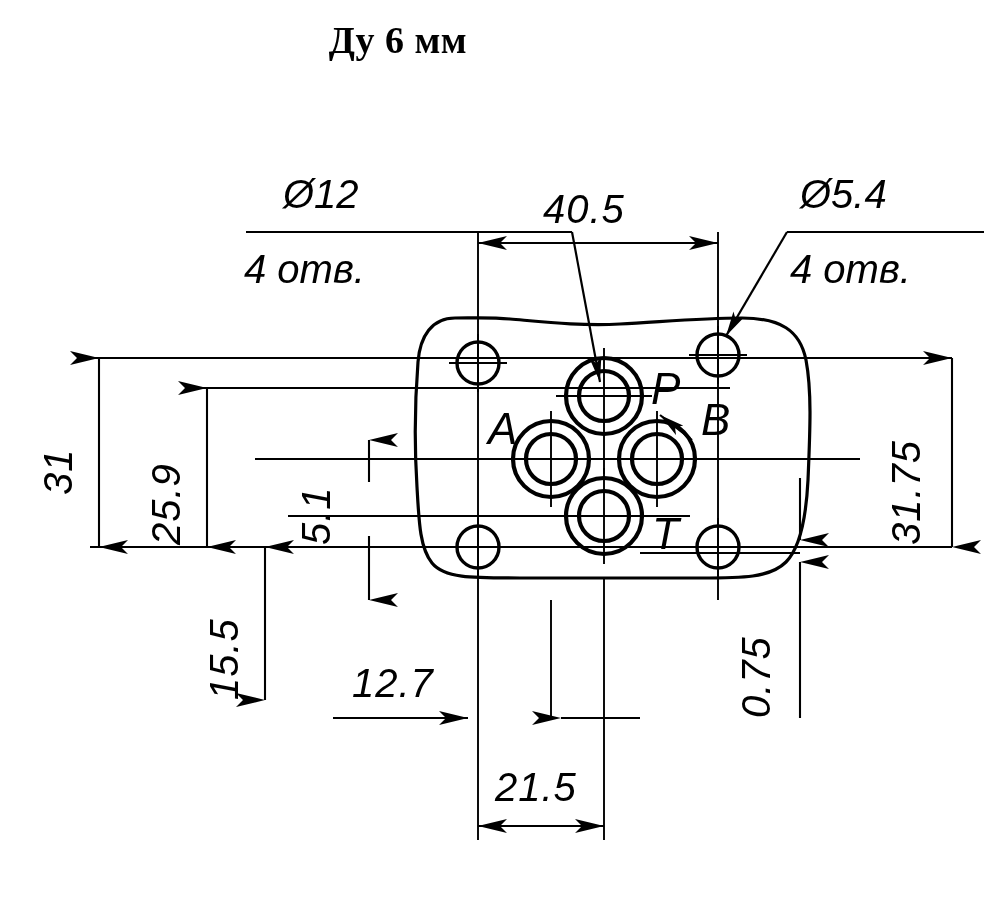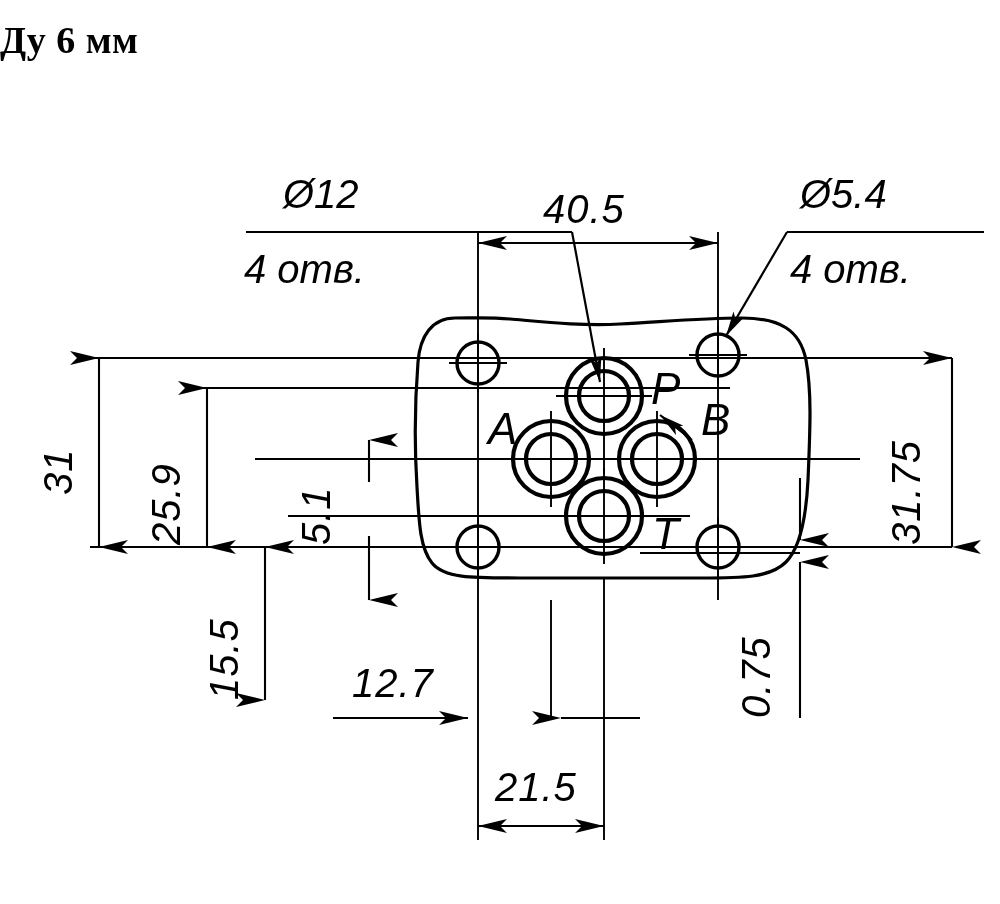--- a/index.html
+++ b/index.html
@@ -17,20 +17,21 @@
     position: relative;
     width: 1000px;
     height: 904px;
     background: #ffffff;
   }
   #title {
     position: absolute;
     left: 0;
     top: 18px;
     width: 796px;
+    text-align: center;
     font-family: "Liberation Serif", "DejaVu Serif", serif;
     font-weight: bold;
     font-size: 38px;
     letter-spacing: 0.5px;
     color: #000000;
   }
   svg#drawing {
     position: absolute;
     left: 0;
     top: 0;

